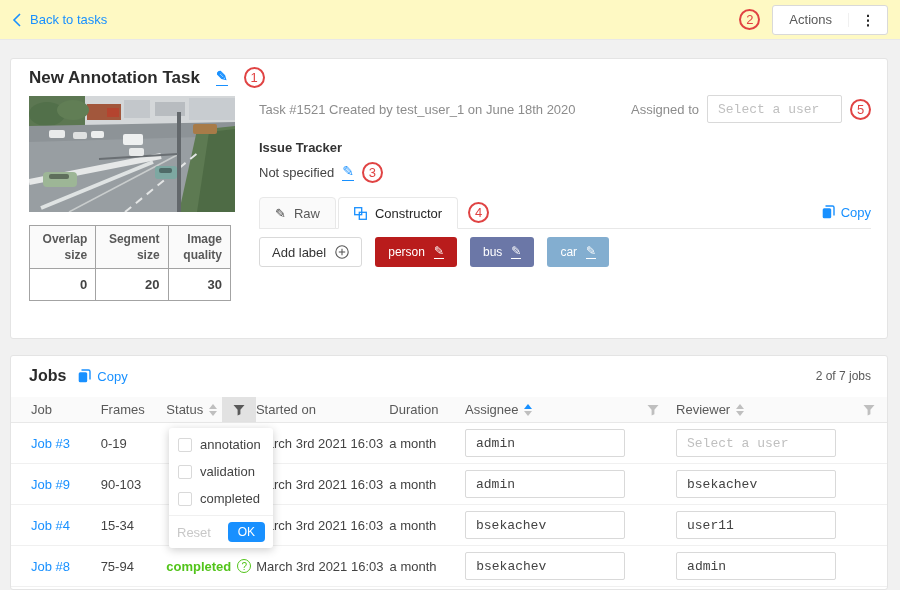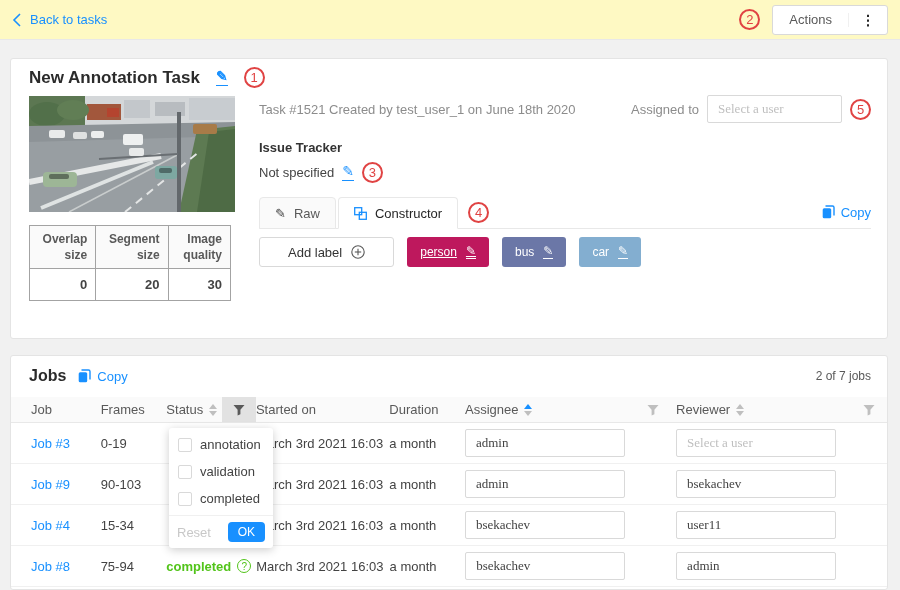--- a/index.html
+++ b/index.html
@@ -52,40 +52,40 @@
   .params th { background:#fafafa; color:#595959; font-size:12px; line-height:1.35; }
   .params td { color:#434343; font-size:13px; padding:8px 8px; }
 
   .task-right { position:absolute; left:248px; top:36px; right:16px; }
   .meta-row { display:flex; align-items:center; justify-content:space-between; }
   .meta-text { color:#8c8c8c; }
   .assign-group { display:flex; align-items:center; gap:8px; }
   .assign-label { color:#8c8c8c; }
   .text-input {
     height:28px; border:1px solid #d9d9d9; border-radius:2px; background:#fff;
-    padding:0 10px; font-size:13px; color:#434343; font-family:Liberation Serif, serif;
+    padding:0 10px; font-size:13px; color:#434343; font-family:Liberation Mono, monospace;
   }
   .text-input::placeholder { color:#bfbfbf; }
   .assign-input { width:135px; }
   .issue-label { margin-top:17px; font-weight:700; color:#333; }
   .issue-value { margin-top:7px; display:flex; align-items:center; gap:8px; color:#434343; }
 
   .tabs-bar { margin-top:13px; display:flex; align-items:flex-end; border-bottom:1px solid #e8e8e8; height:33px; position:relative; }
   .tab {
     height:32px; display:flex; align-items:center; gap:8px; padding:0 15px;
     border:1px solid #e8e8e8; border-radius:4px 4px 0 0; cursor:pointer; margin-bottom:-1px;
   }
   .tab-inactive { background:#fafafa; color:#595959; margin-right:2px; }
   .tab-active { background:#fff; border-bottom-color:#fff; color:#262626; }
   .tabs-circ { margin-left:10px; align-self:center; }
   .copy-link { margin-left:auto; align-self:center; display:flex; align-items:center; gap:6px; color:#1890ff; cursor:pointer; }
 
   .labels-row { margin-top:8px; display:flex; align-items:center; gap:13px; }
   .add-label-btn {
-    height:30px; display:flex; align-items:center; gap:9px; padding:0 28px;
+    height:30px; display:flex; align-items:center; gap:9px; padding:0 12px;
     background:#fff; border:1px solid #d9d9d9; border-radius:3px; color:#333; cursor:pointer;
   }
   .label-tag {
     height:30px; display:flex; align-items:center; gap:9px; padding:0 13px;
     border-radius:3px; color:#fff; font-size:12px; cursor:pointer;
   }
   .tag-pencil { color:#fff; font-size:12px; border-bottom:1px solid #fff; line-height:1.1; }
 
   
   .jobs-header { position:absolute; top:11px; left:18px; right:16px; display:flex; align-items:center; gap:10px; }
@@ -265,21 +265,21 @@
       <div class="add-label-btn">
         <span>Add label</span>
         <span>
           <svg width="14" height="14" viewBox="0 0 14 14">
             <circle cx="7" cy="7" r="6.2" fill="none" stroke="#595959" stroke-width="1.1"></circle>
             <line x1="7" y1="3.8" x2="7" y2="10.2" stroke="#595959" stroke-width="1.1"></line>
             <line x1="3.8" y1="7" x2="10.2" y2="7" stroke="#595959" stroke-width="1.1"></line>
           </svg>
         </span>
       </div>
-      <div class="label-tag" style="background-color: #be185d; text-decoration: underline;">
+      <div class="label-tag" style="background-color: #b91c1c;">
         <span>person</span>
         <span class="tag-pencil">✎</span>
       </div>
       <div class="label-tag" style="background-color: rgb(107, 119, 167);">
         <span>bus</span>
         <span class="tag-pencil">✎</span>
       </div>
       <div class="label-tag" style="background-color: rgb(131, 174, 208);">
         <span>car</span>
         <span class="tag-pencil">✎</span>

